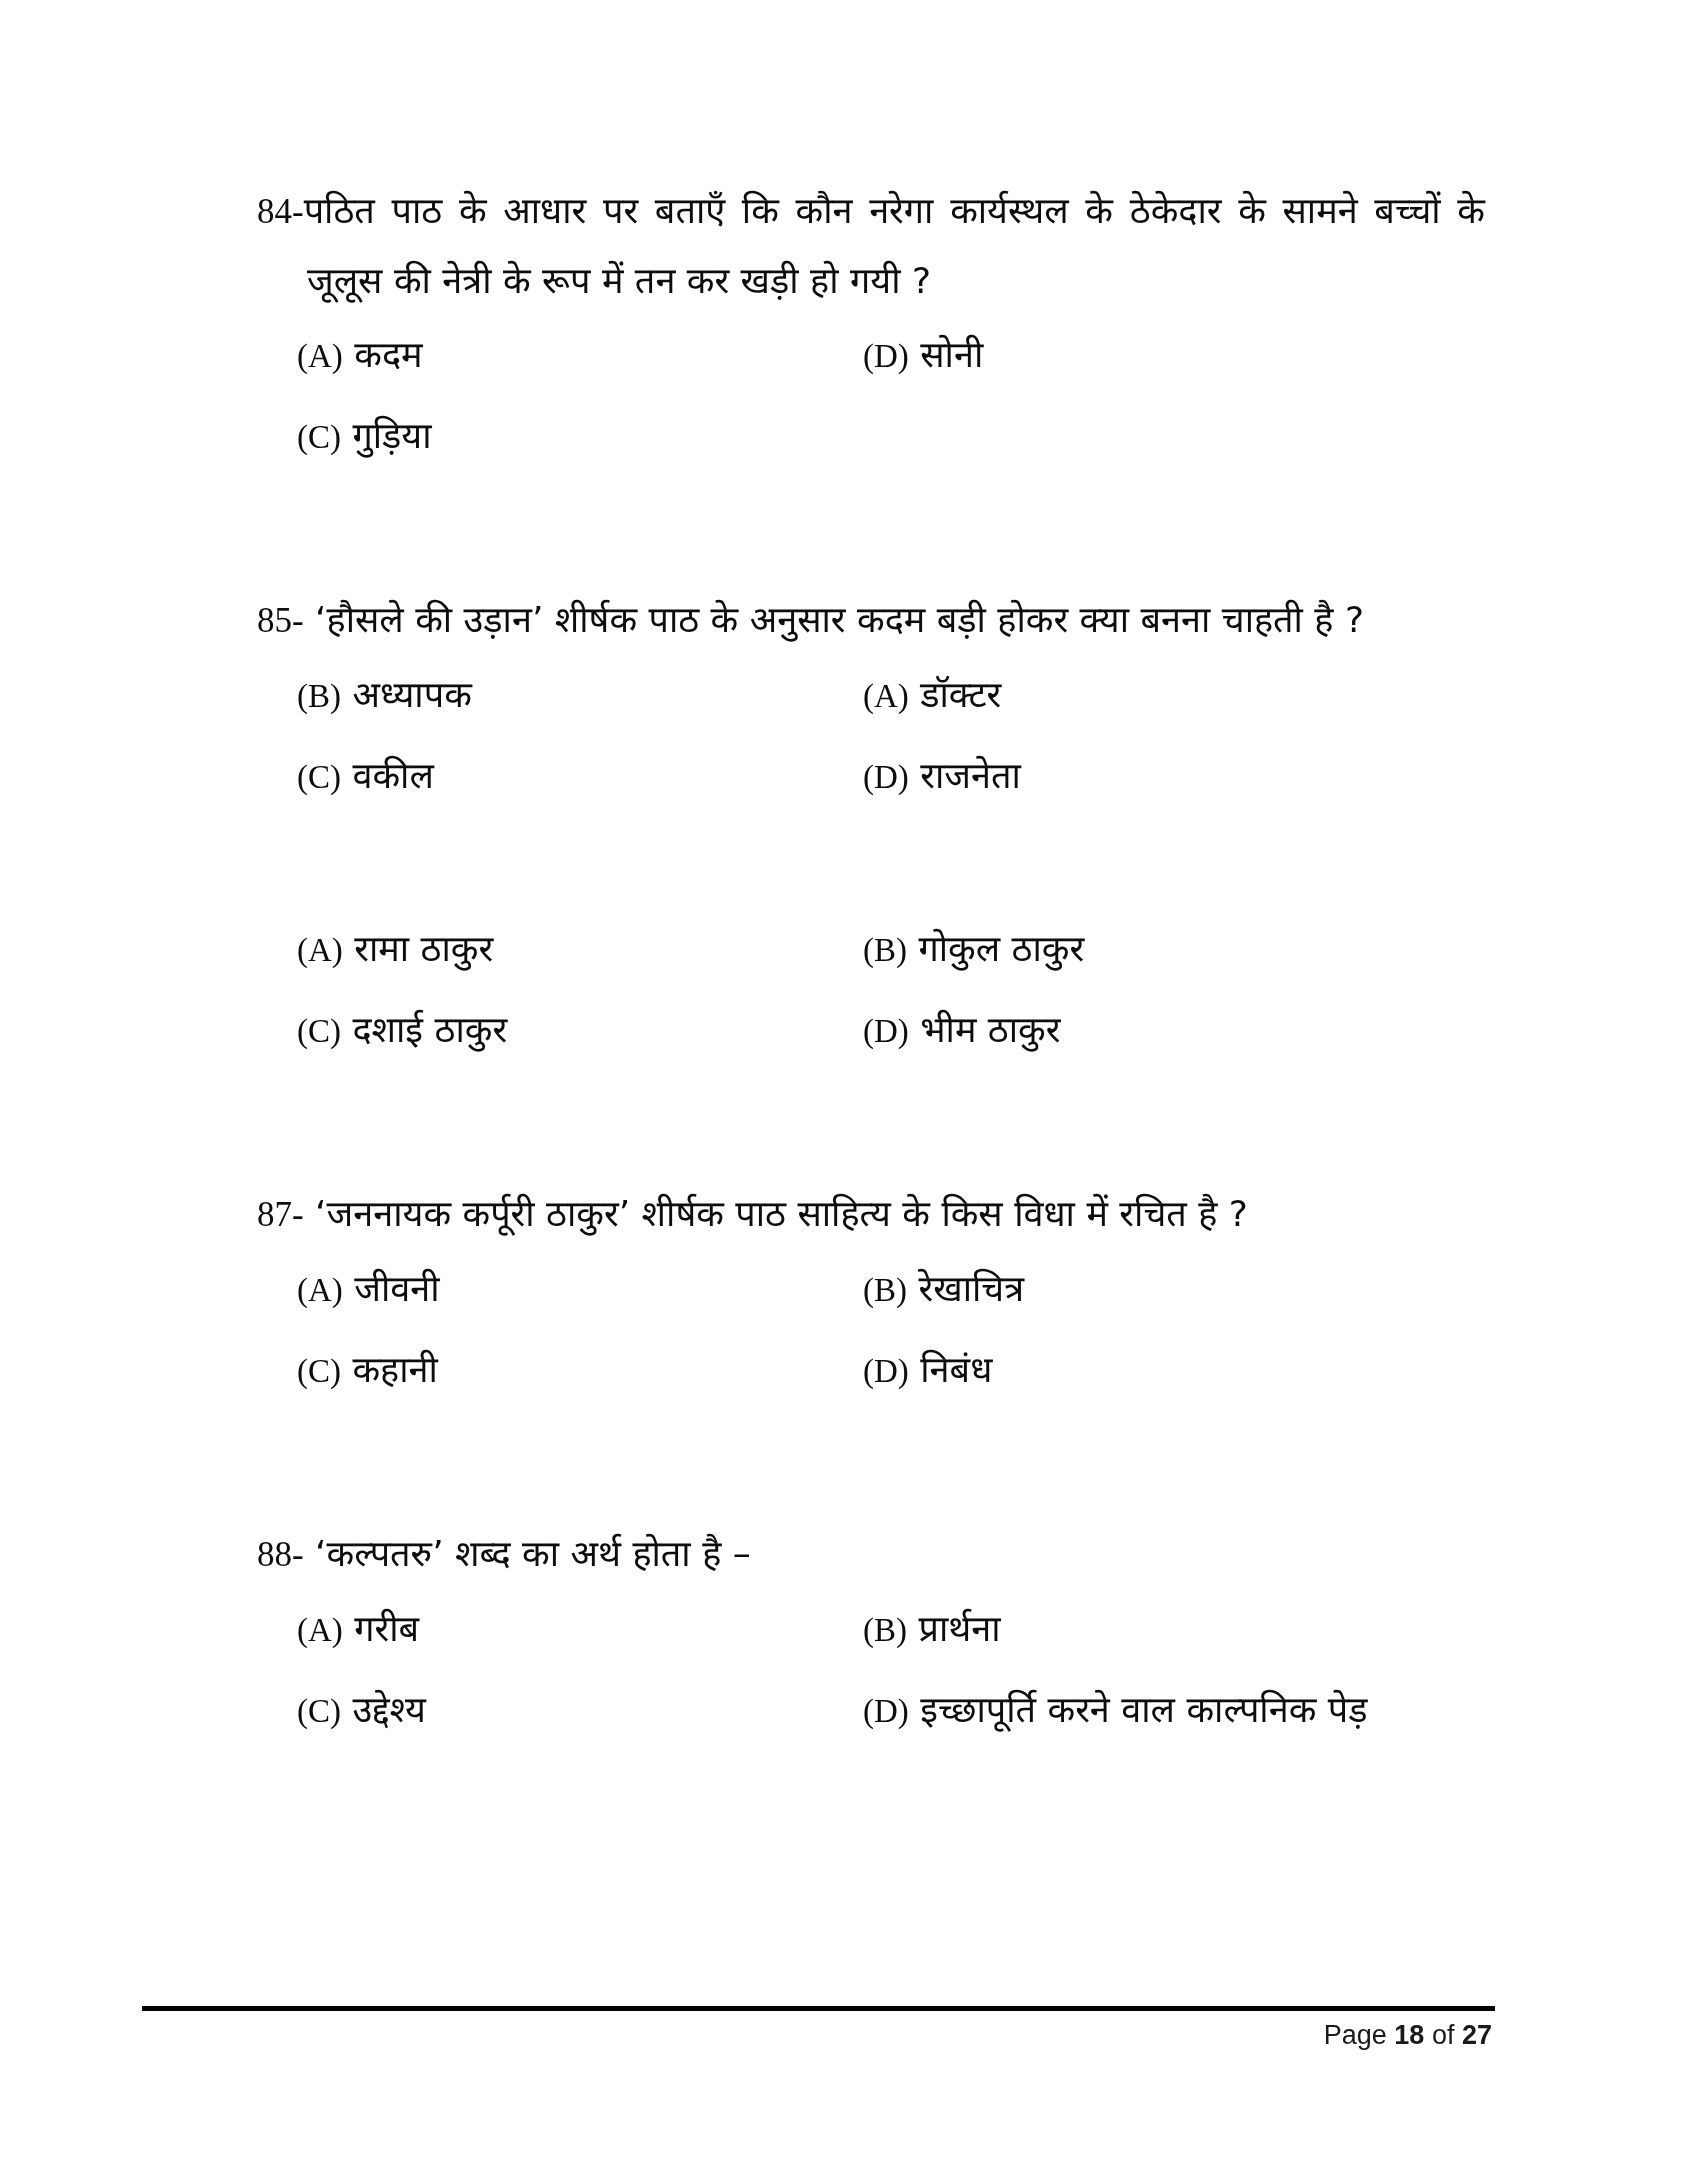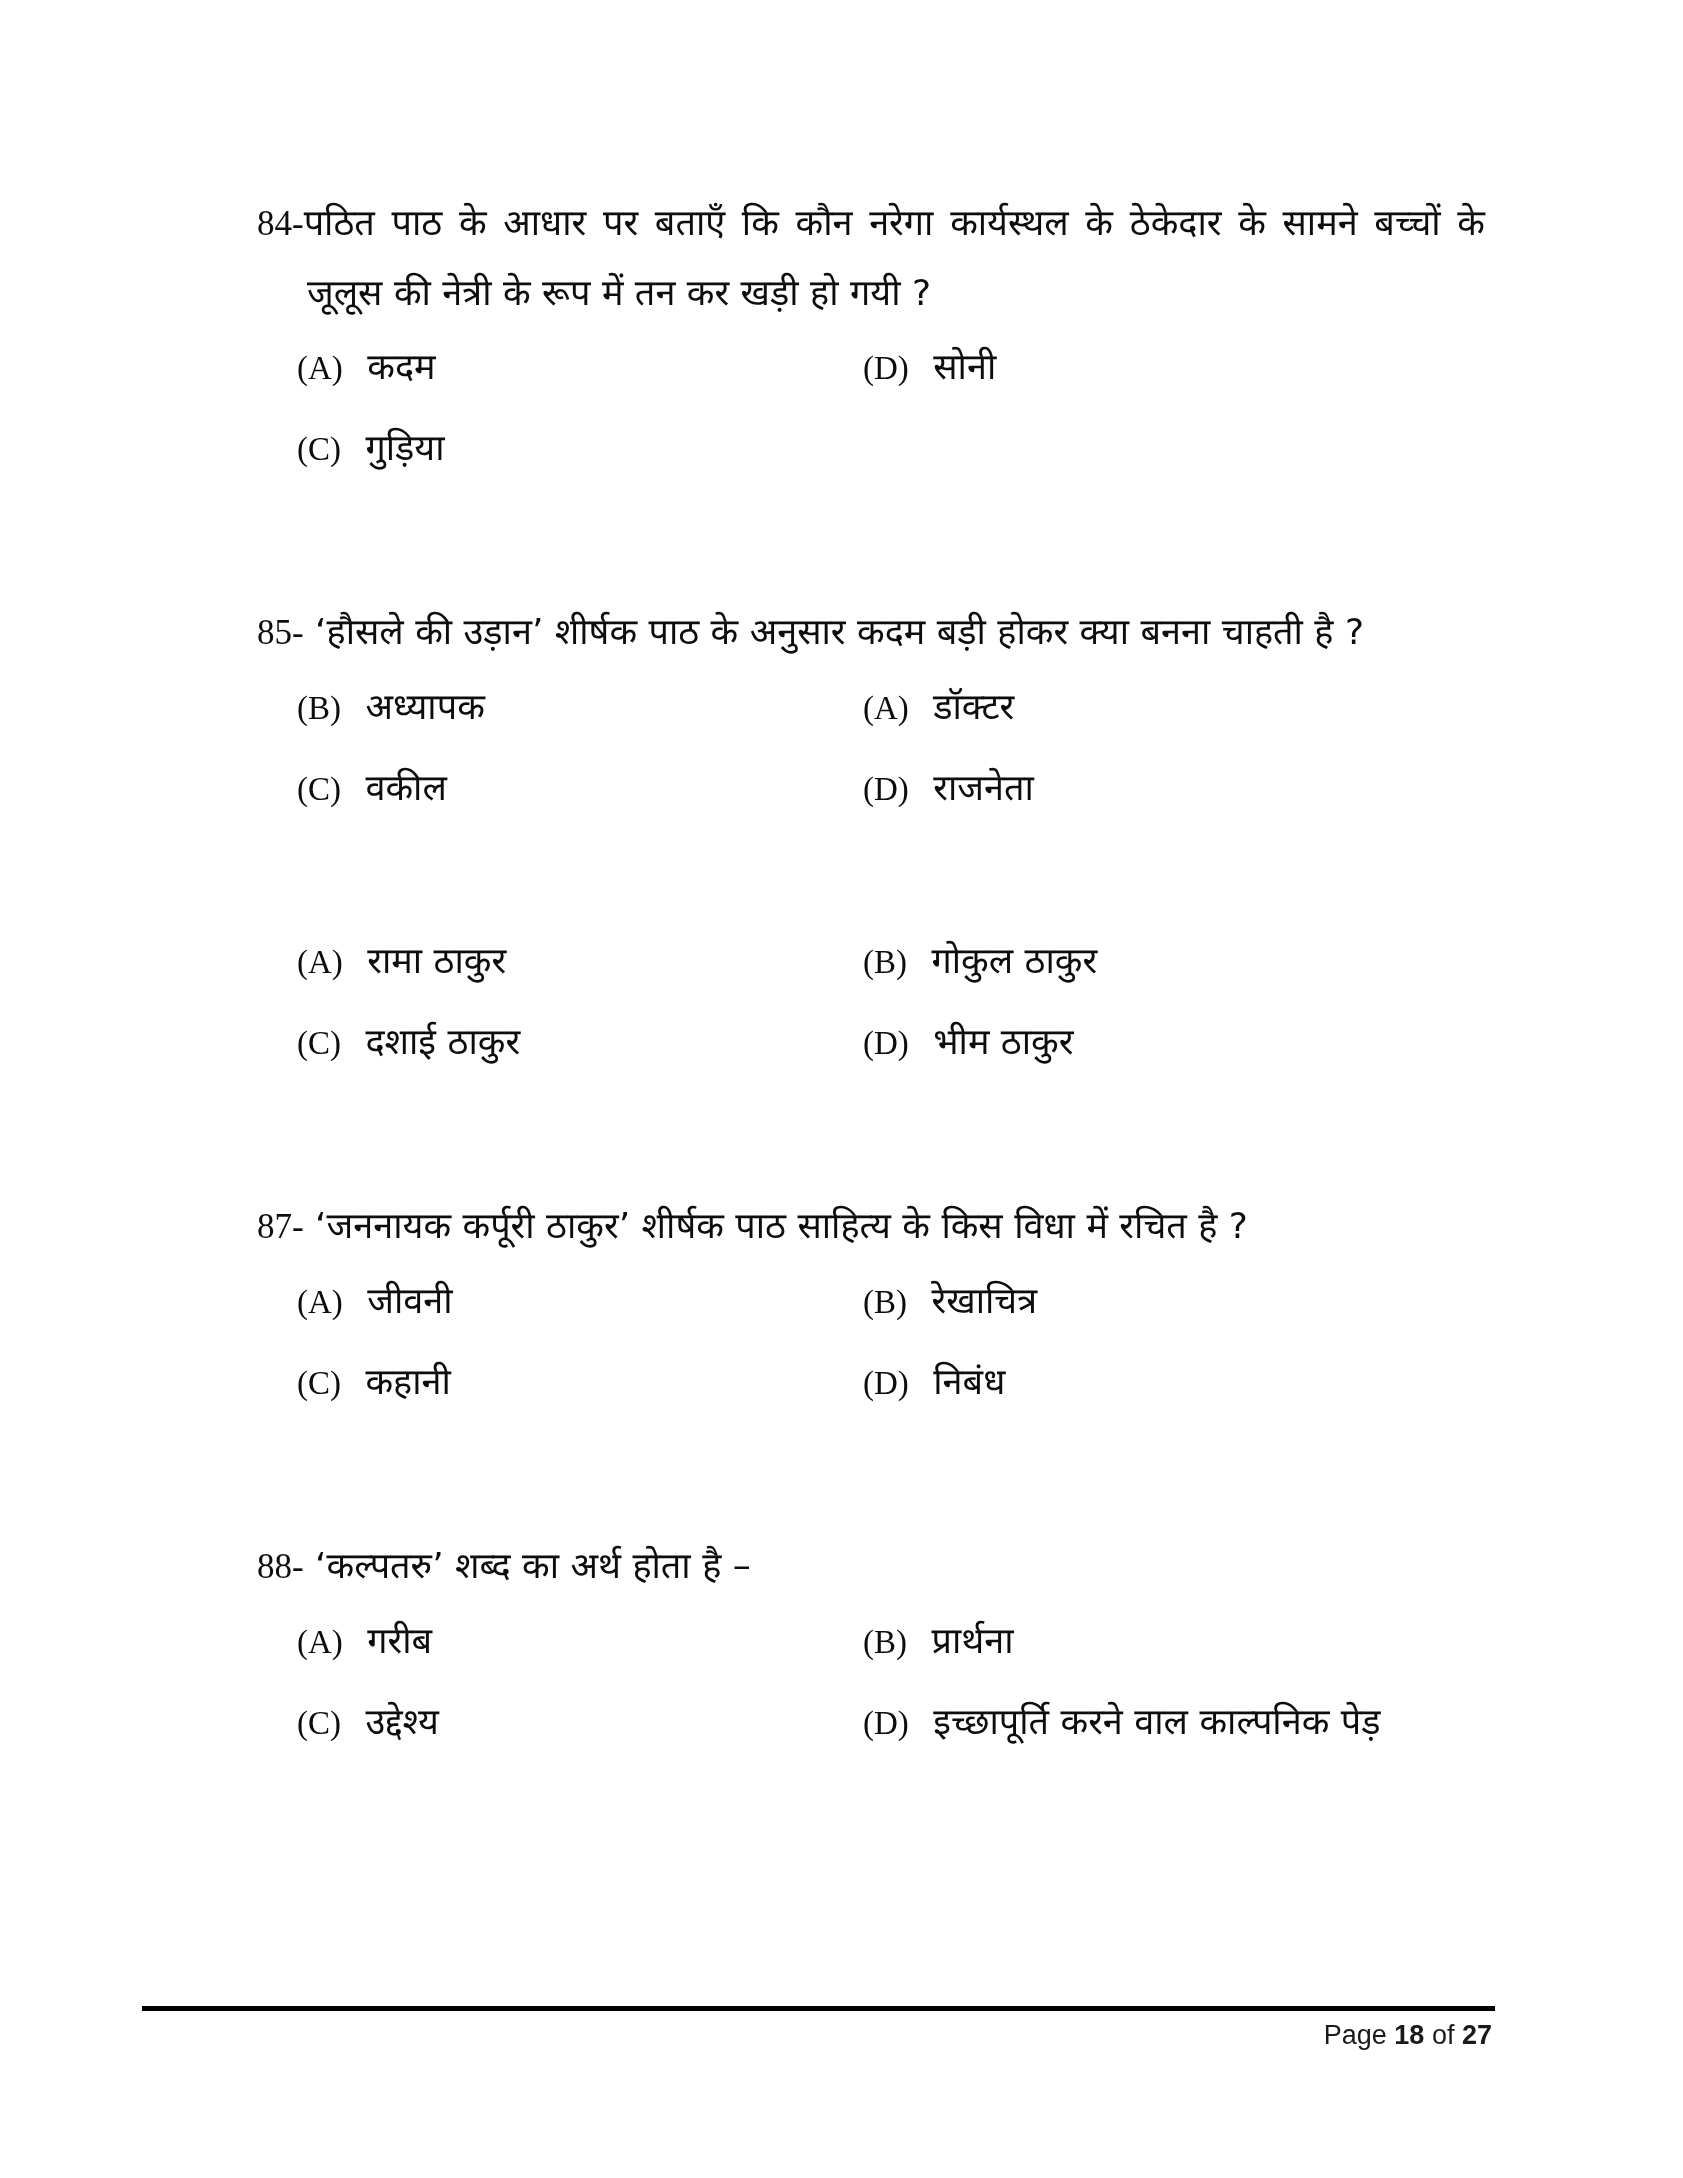--- a/index.html
+++ b/index.html
@@ -11,21 +11,21 @@
     width: 1683px;
     height: 2178px;
     position: relative;
     overflow: hidden;
     color: #111111;
     font-family: "DejaVu Sans", sans-serif;
   }
   .content {
     position: absolute;
     left: 257px;
-    top: 188px;
+    top: 176px;
     width: 1228px;
   }
   .question {
     margin-bottom: 124px;
   }
   .qline {
     font-size: 36px;
     line-height: 69px;
     color: #0d0d0d;
   }
@@ -53,21 +53,20 @@
     line-height: 48px;
     white-space: nowrap;
   }
   .olabel {
     font-family: "Liberation Serif", serif;
     font-size: 33px;
     color: #0d0d0d;
   }
   .otext {
     color: #0d0d0d;
-    margin-left: 13px;
   }
   .footer-rule {
     position: absolute;
     left: 142px;
     top: 2006px;
     width: 1353px;
     height: 5px;
     background: #000000;
   }
   .footer {

